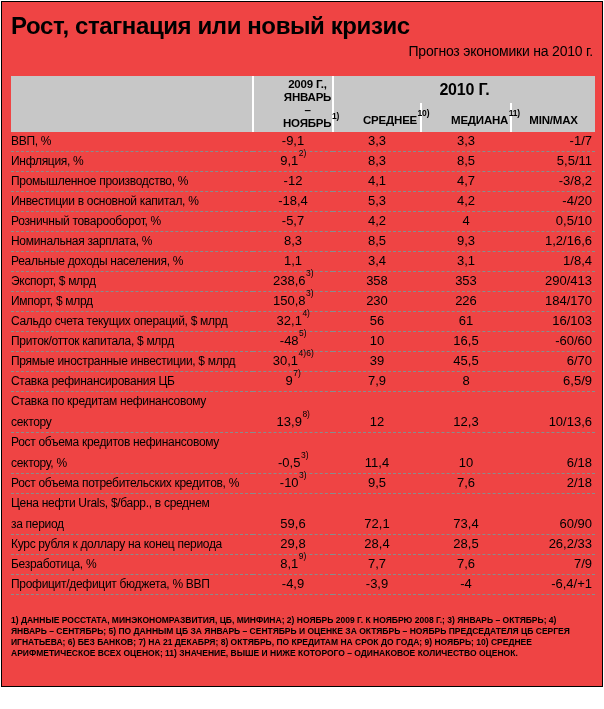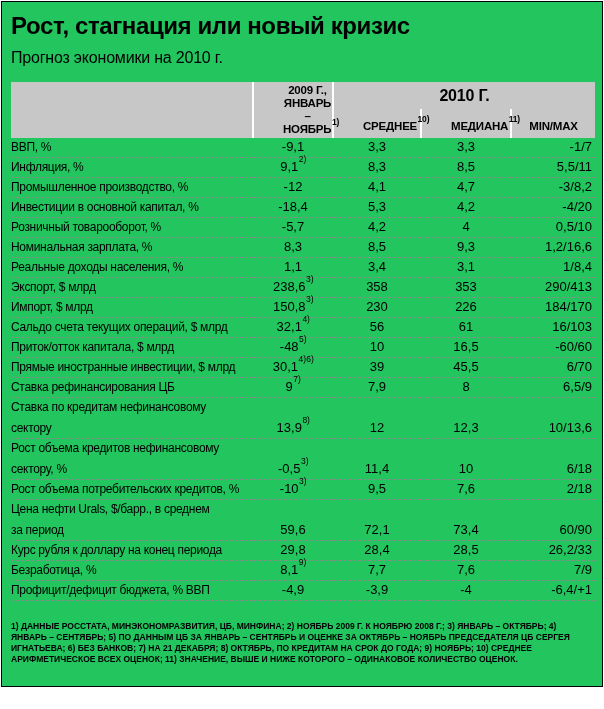--- a/index.html
+++ b/index.html
@@ -3,29 +3,29 @@
 <meta charset="utf-8">
 <style>
   html,body { margin:0; padding:0; }
   body {
     width:604px; height:709px; background:#ffffff; position:relative;
     font-family:"Liberation Sans", sans-serif; color:#000;
     -webkit-font-smoothing:antialiased;
   }
   .frame {
     position:absolute; top:1px; left:1px; width:600px; height:684px;
-    border:1px solid #000; background:#22c55e; overflow:hidden;
+    border:1px solid #000; background:#ef4444; overflow:hidden;
   }
   .title {
     font-size:24px; font-weight:bold; letter-spacing:-0.4px;
     margin:11px 9px 0; line-height:26px;
   }
   .subtitle {
-    font-size:16px; font-weight:normal; letter-spacing:-0.2px;
-    margin:7px 9px 0; line-height:23px;
+    font-size:14px; font-weight:normal; letter-spacing:-0.2px;
+    margin:1px 9px 0; line-height:23px;text-align:right;
   }
   table.fcast {
     border-collapse:collapse; table-layout:fixed;
     width:584px; margin:13px 9px 0;
   }
   thead td {
     background:#c7c7c7; font-weight:bold; font-size:11.5px; line-height:13px;
     letter-spacing:-0.2px;
   }
   thead td.gr { border-right:2px solid #ffffff;padding-left:29px; }

